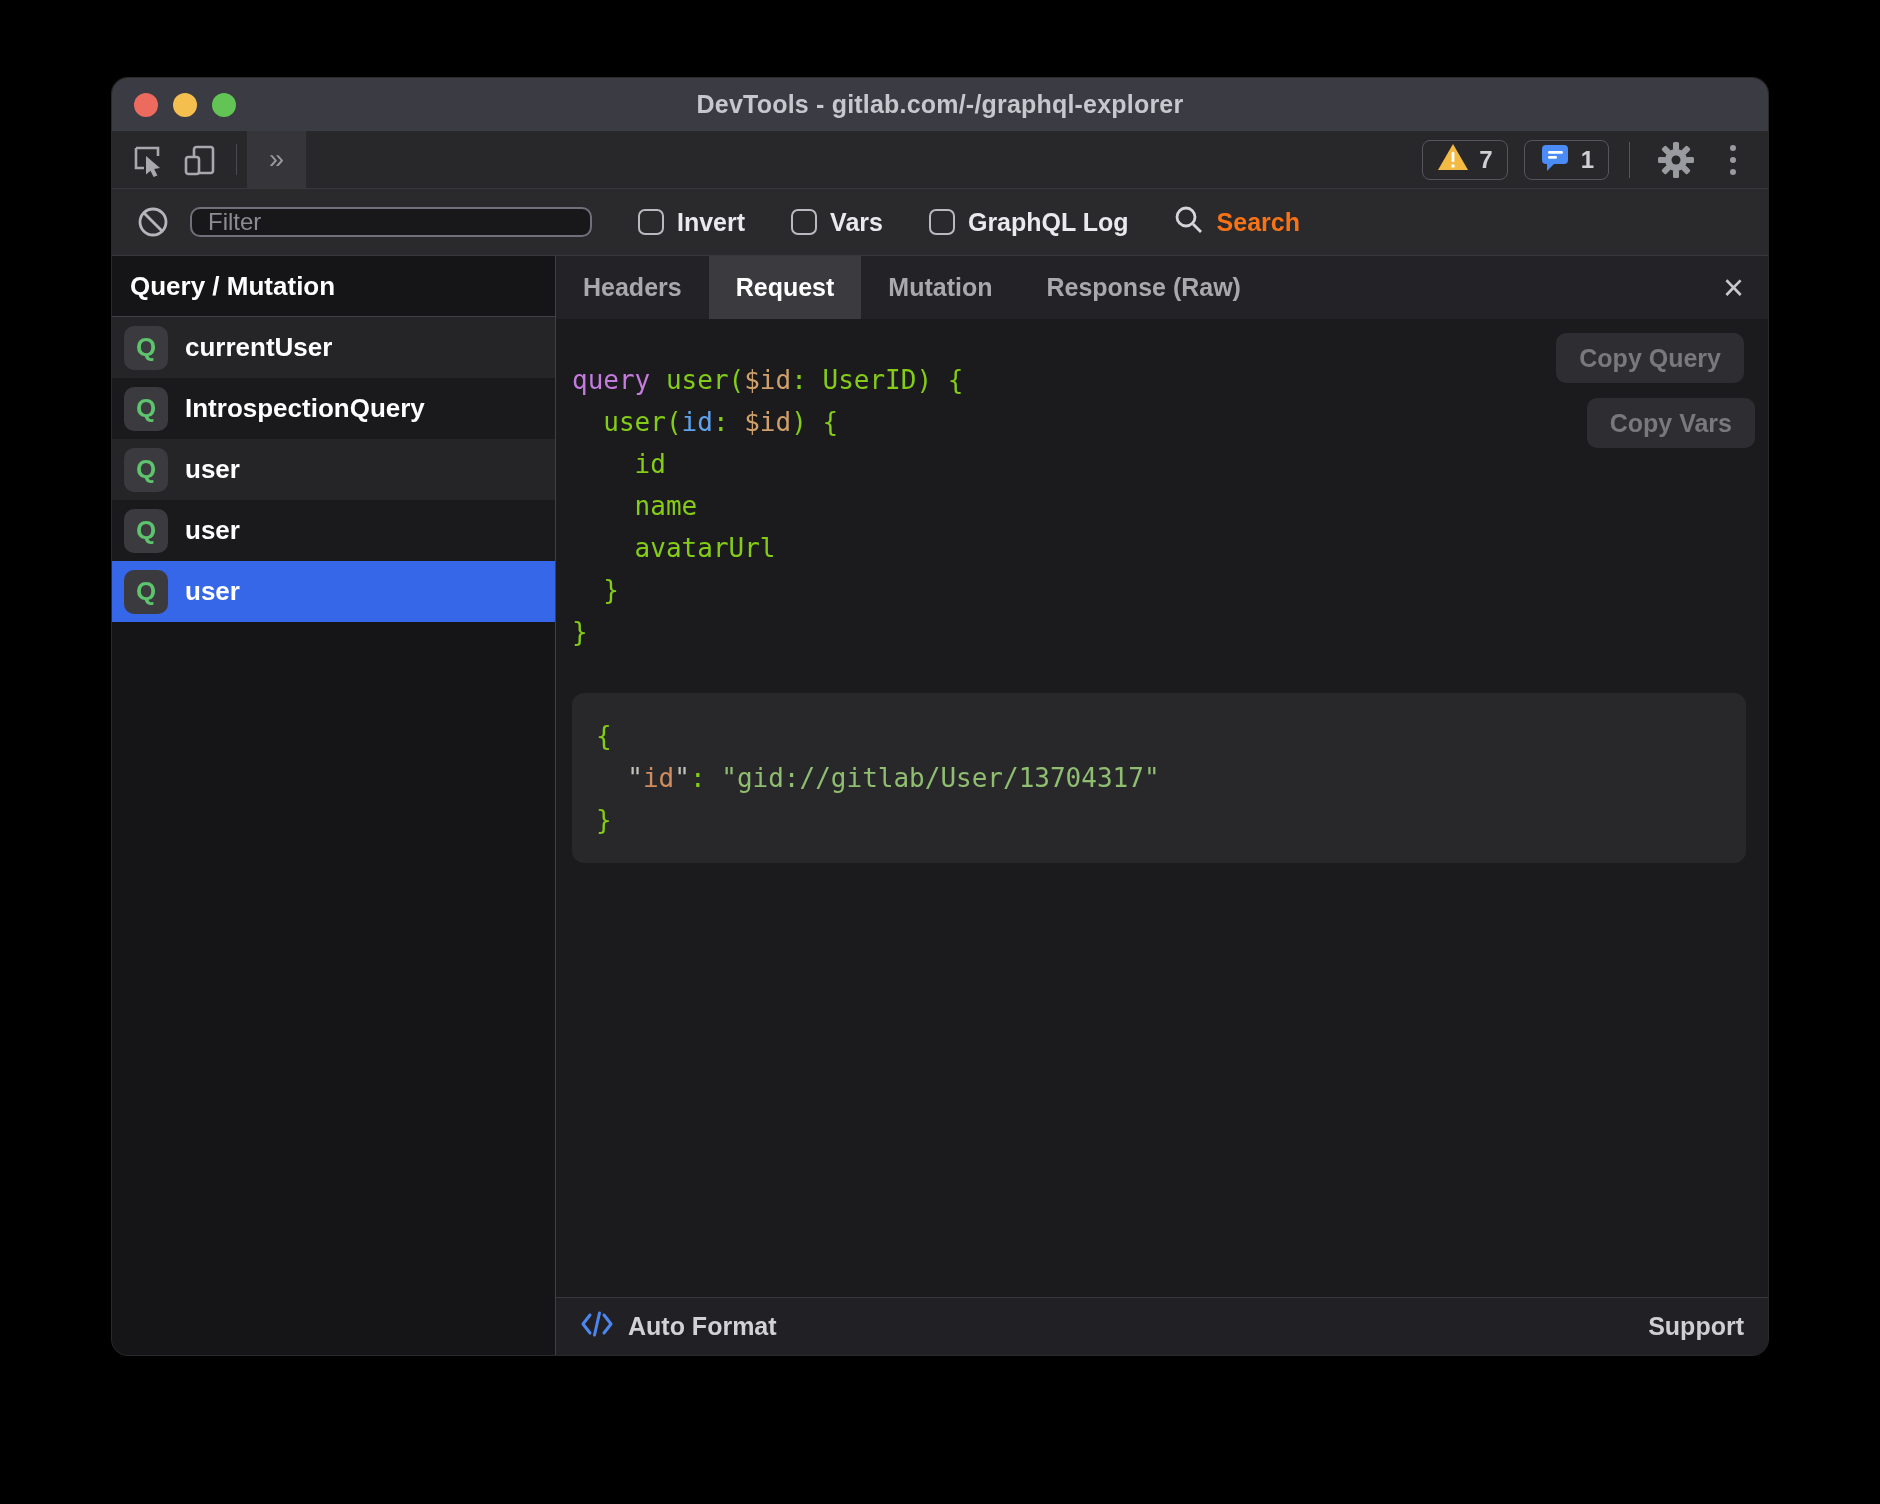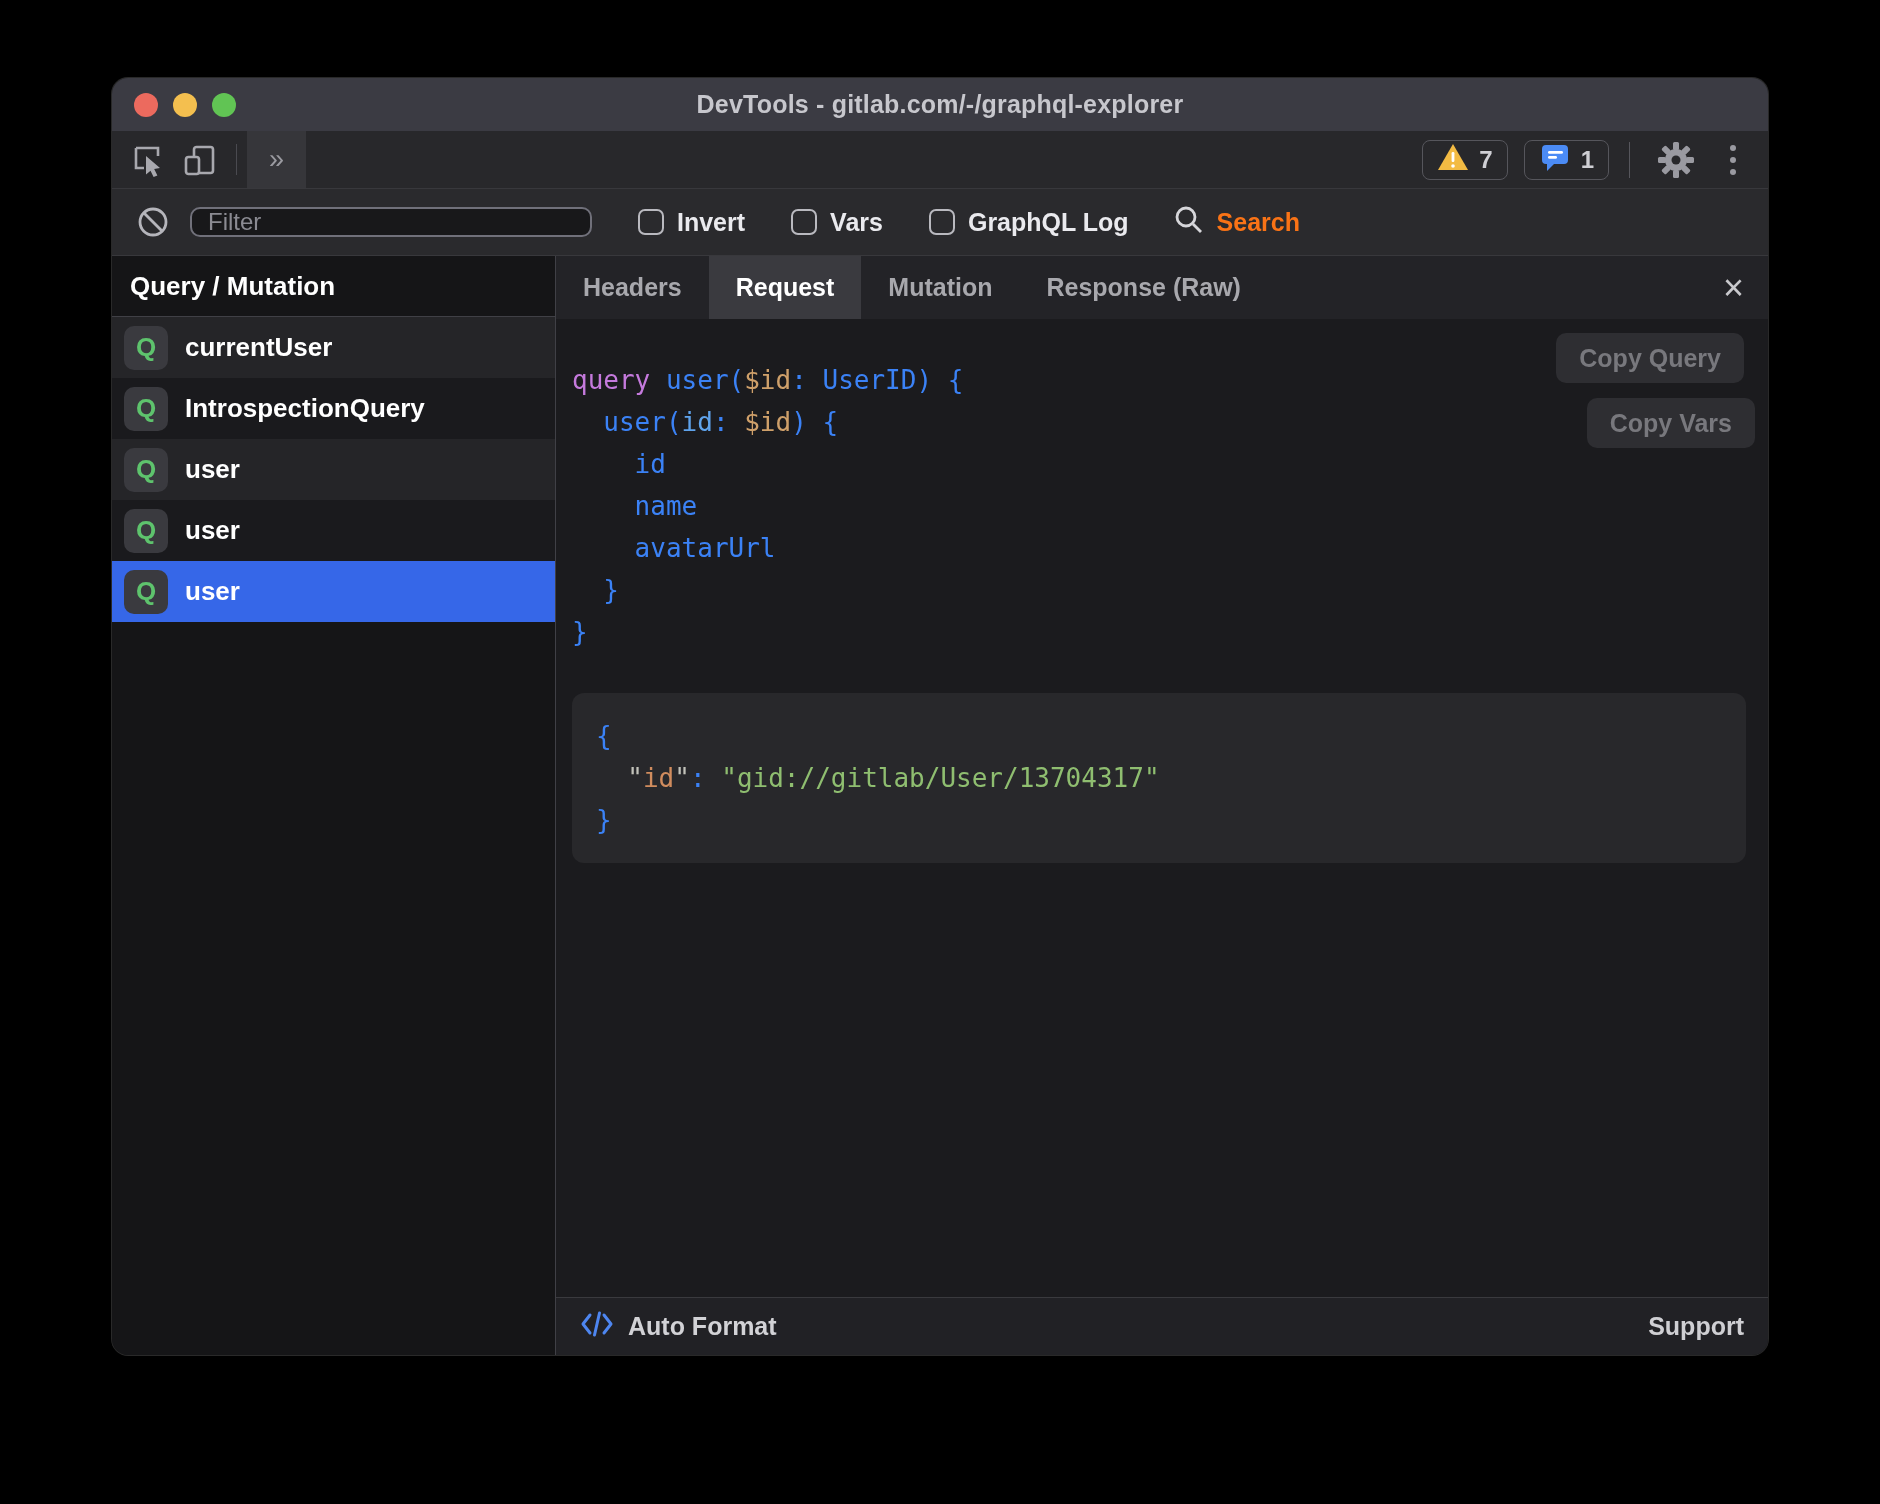--- a/index.html
+++ b/index.html
@@ -60,21 +60,21 @@
   .mtab { display:flex; align-items:center; padding:0 27px; color:#a8a8ad; font-size:25px; font-weight:600; }
   .mtab.selected { background:#3a3a3f; color:#fff; font-weight:700; }
   .close-x { position:absolute; right:16px; top:0; height:100%; display:flex; align-items:center; color:#c9c9cd; font-size:36px; font-weight:400; padding:0 8px; }
 
   .main-body { flex:1; position:relative; background:#1b1b1e; overflow:hidden; }
   .codeblock { padding:40px 0 0 16px; font-family:"DejaVu Sans Mono",monospace; font-size:26px; line-height:42px; color:#e8e8e4; white-space:pre; }
   .varsbox { margin:40px 22px 0 16px; background:#28282b; border-radius:12px; padding:22px 24px;
     font-family:"DejaVu Sans Mono",monospace; font-size:26px; line-height:42px; color:#e8e8e4; white-space:pre; }
   .tok-kw { color:var(--c-kw,#c57add); } .tok-var { color:var(--c-var,#cfa06a); }
   .tok-arg { color:var(--c-arg,#5fa3ec); } .tok-str { color:var(--c-str,#8fbe70); }
-  .tok-key { color:var(--c-key,#d08c5e); } .tok-q { color:#c2c2ba; } .tok-pl { color:#3b82f6; }
+  .tok-key { color:var(--c-key,#d08c5e); } .tok-q { color:#c2c2ba; } .tok-pl { color:#84cc16; }
 
   .copy-btn { position:absolute; height:50px; background:#2e2e32; border-radius:10px; color:#78787d;
     font-size:25px; font-weight:700; display:flex; align-items:center; padding:0 23px; }
   .copy-q { top:14px; right:24px; } .copy-v { top:79px; right:13px; }
 
   .main-footer { flex:0 0 58px; background:#212125; border-top:1px solid #3a3a3e; display:flex; align-items:center; padding:0 24px; }
   .autofmt { display:flex; align-items:center; gap:14px; color:#d2d2d6; font-size:25px; font-weight:700; }
   .support { margin-left:auto; color:#cfcfd3; font-size:25px; font-weight:700; }
 </style>
 </head>

